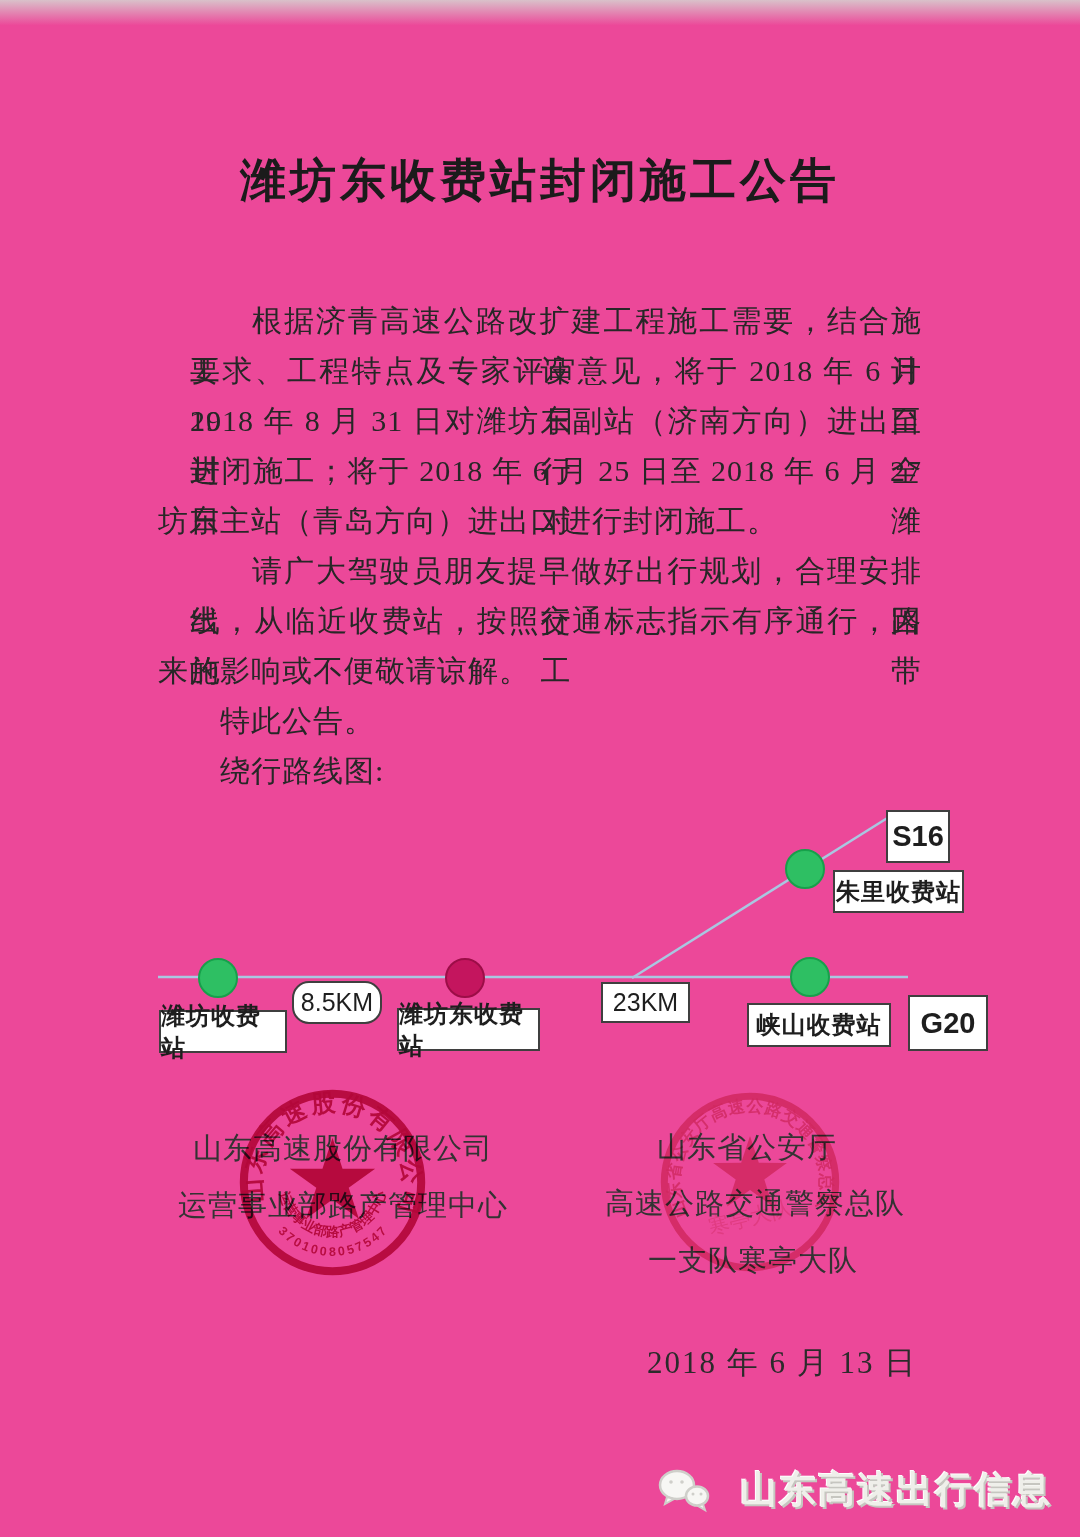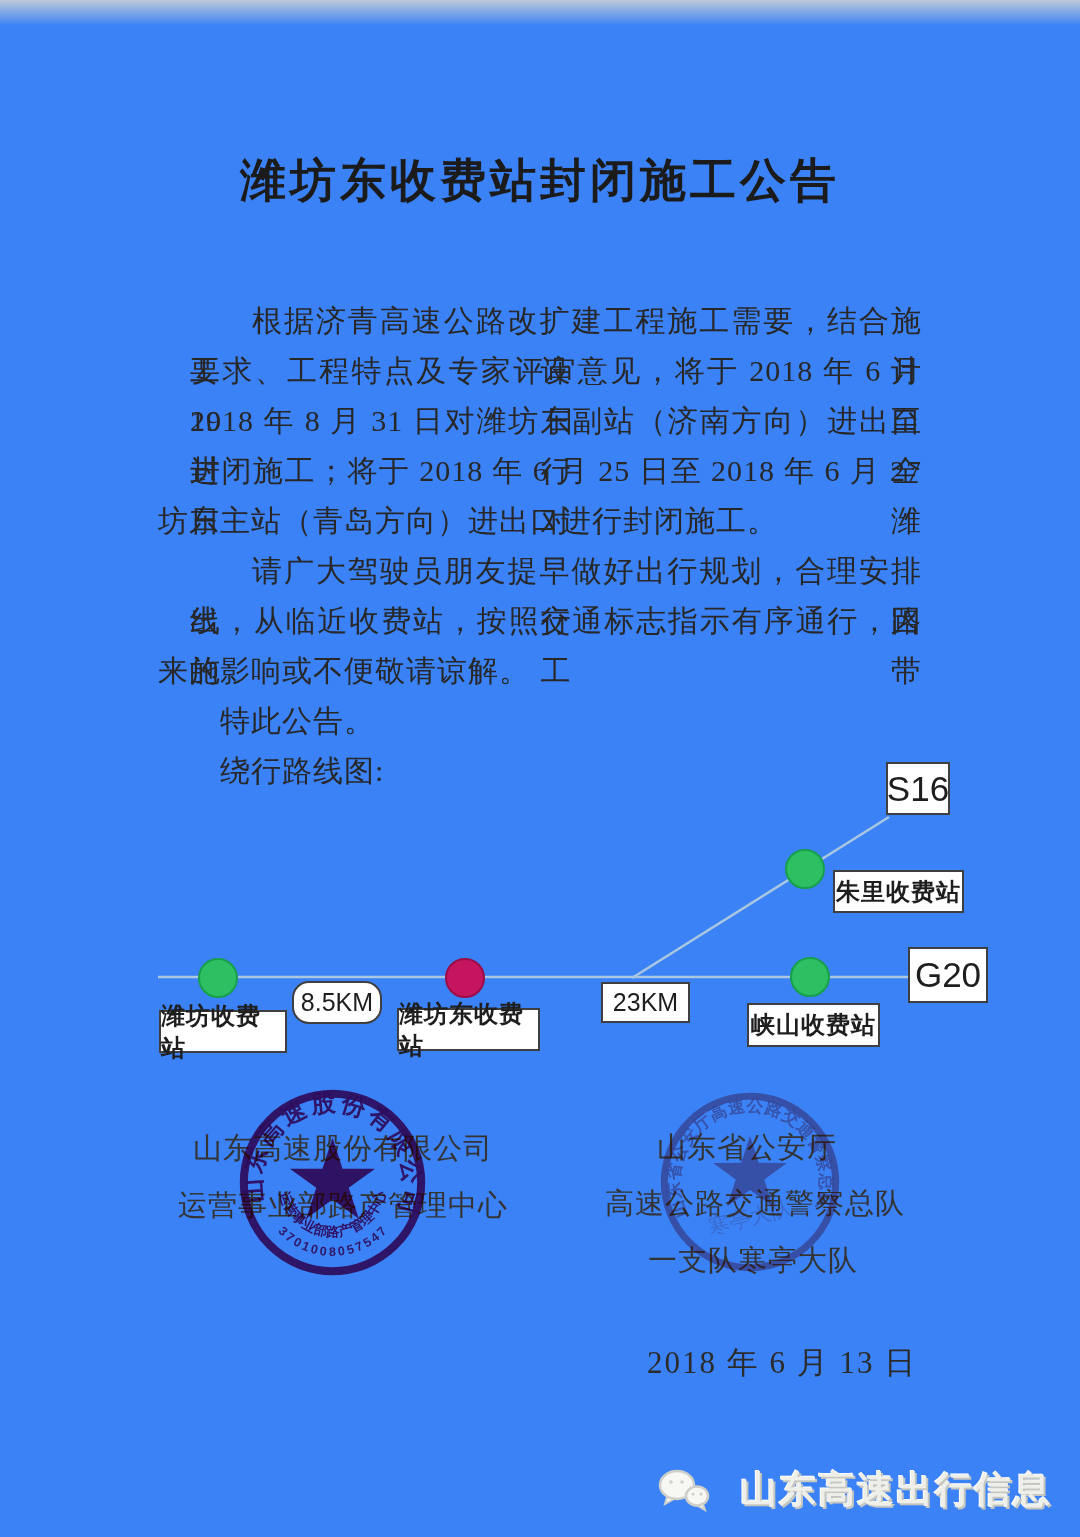--- a/index.html
+++ b/index.html
@@ -1,29 +1,29 @@
 <!DOCTYPE html>
 <html><head>
 <meta charset="utf-8">
 <style>
   html,body{margin:0;padding:0;background:#ffffff;}
-  .page{position:relative;width:1080px;height:1537px;background:#3b82f6;overflow:hidden;
+  .page{position:relative;width:1080px;height:1537px;background:#ec4899;overflow:hidden;
         font-family:"Liberation Serif", serif;}
   .scan-top{position:absolute;top:0;left:0;right:0;height:30px;
         background:linear-gradient(180deg,#d6d6d2 0%,rgba(252,252,250,0) 85%);opacity:.85;}
   .title{position:absolute;top:150px;left:0;width:100%;text-align:center;
         font-size:46px;font-weight:bold;letter-spacing:4px;color:#1b1b1b;}
   .body{position:absolute;left:158px;top:296px;width:764px;font-size:30px;color:#272727;}
   .bline{height:50px;line-height:50px;letter-spacing:1px;}
   .bline.j{text-align:justify;text-align-last:justify;margin-left:32px;}
   .bline.i{text-indent:62px;}
   .diagram-svg{position:absolute;left:0;top:0;width:1080px;height:1537px;pointer-events:none;}
   .dbox{position:absolute;background:#fff;border:2px solid #3f3f3f;display:flex;
         align-items:center;justify-content:center;color:#1e1e1e;box-sizing:border-box;}
-  .road{font-family:"Liberation Sans", sans-serif;font-size:35px;font-weight:400;}
+  .road{font-family:"Liberation Sans", sans-serif;font-size:29px;font-weight:700;margin-top:48px;}
   .dist{font-family:"Liberation Sans", sans-serif;font-size:25px;}
   .stn{font-size:24px;letter-spacing:1px;font-weight:700;}
   .orgtext{position:absolute;font-size:29px;color:#333;letter-spacing:1px;white-space:nowrap;}
   .seal{position:absolute;mix-blend-mode:multiply;}
   .dateline{position:absolute;left:647px;top:1342px;font-size:31px;color:#2b2b2b;letter-spacing:2px;}
   .wm{position:absolute;top:1465px;right:28px;display:flex;align-items:center;gap:27px;}
   .wm-label{font-family:"Liberation Sans", sans-serif;font-size:37px;font-weight:bold;
         letter-spacing:2px;color:#efefea;text-shadow:2px 2px 0 #c6c6c0,-1px -1px 0 #ffffff;}
 </style>
 </head>
@@ -56,21 +56,21 @@
     <circle cx="805" cy="869" r="19" stroke="#17a04b" stroke-width="2" fill="#2ebf63"></circle>
     <circle cx="810" cy="977" r="19" stroke="#17a04b" stroke-width="2" fill="#2ebf63"></circle>
   </svg>
 
   <div class="dbox road" style="left:886px;top:762px;width:64px;height:53px;">S16</div>
   <div class="dbox road" style="left:908px;top:947px;width:80px;height:56px;">G20</div>
   <div class="dbox dist" style="left:292px;top:981px;width:90px;height:43px;border-radius:17px;">8.5KM</div>
   <div class="dbox dist" style="left:601px;top:982px;width:89px;height:41px;">23KM</div>
   <div class="dbox stn" style="left:159px;top:1010px;width:128px;height:43px;">潍坊收费站</div>
   <div class="dbox stn" style="left:397px;top:1008px;width:143px;height:43px;">潍坊东收费站</div>
-  <div class="dbox stn" style="left:747px;top:1003px;width:133px;height:44px;">峡山收费站</div>
+  <div class="dbox stn" style="left:747px;top:1003px;width:144px;height:44px;">峡山收费站</div>
   <div class="dbox stn" style="left:833px;top:870px;width:131px;height:43px;">朱里收费站</div>
 
   <div class="orgtext" style="left:193px;top:1129px;">山东高速股份有限公司</div>
   <div class="orgtext" style="left:178px;top:1186px;">运营事业部路产管理中心</div>
   <div class="orgtext" style="left:657px;top:1128px;">山东省公安厅</div>
   <div class="orgtext" style="left:605px;top:1184px;">高速公路交通警察总队</div>
   <div class="orgtext" style="left:648px;top:1241px;">一支队寒亭大队</div>
 
   <svg class="seal" style="left:225px;top:1075px;" width="215" height="215" viewBox="0 0 240 240">
     <defs>

